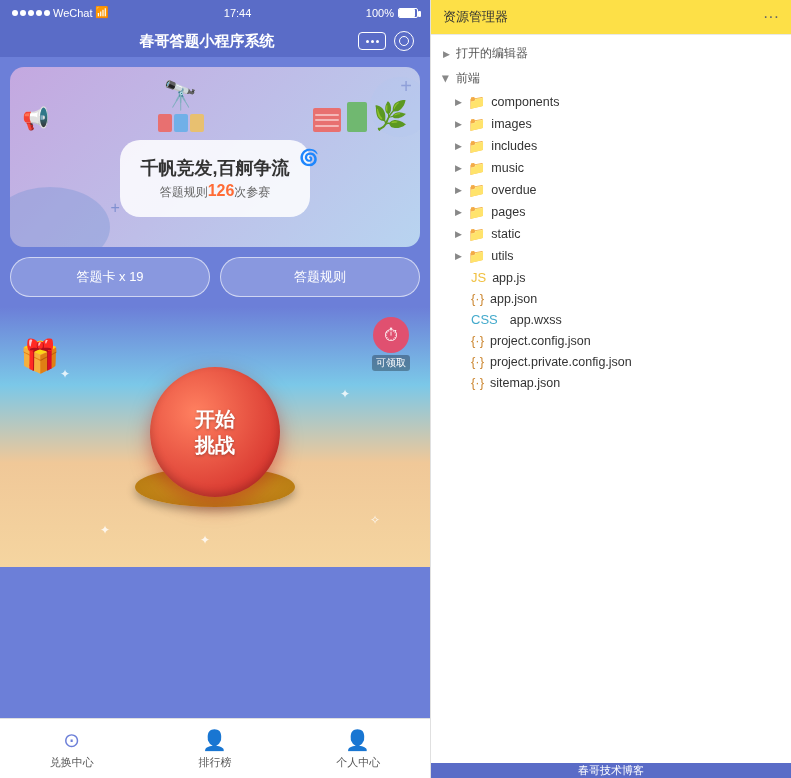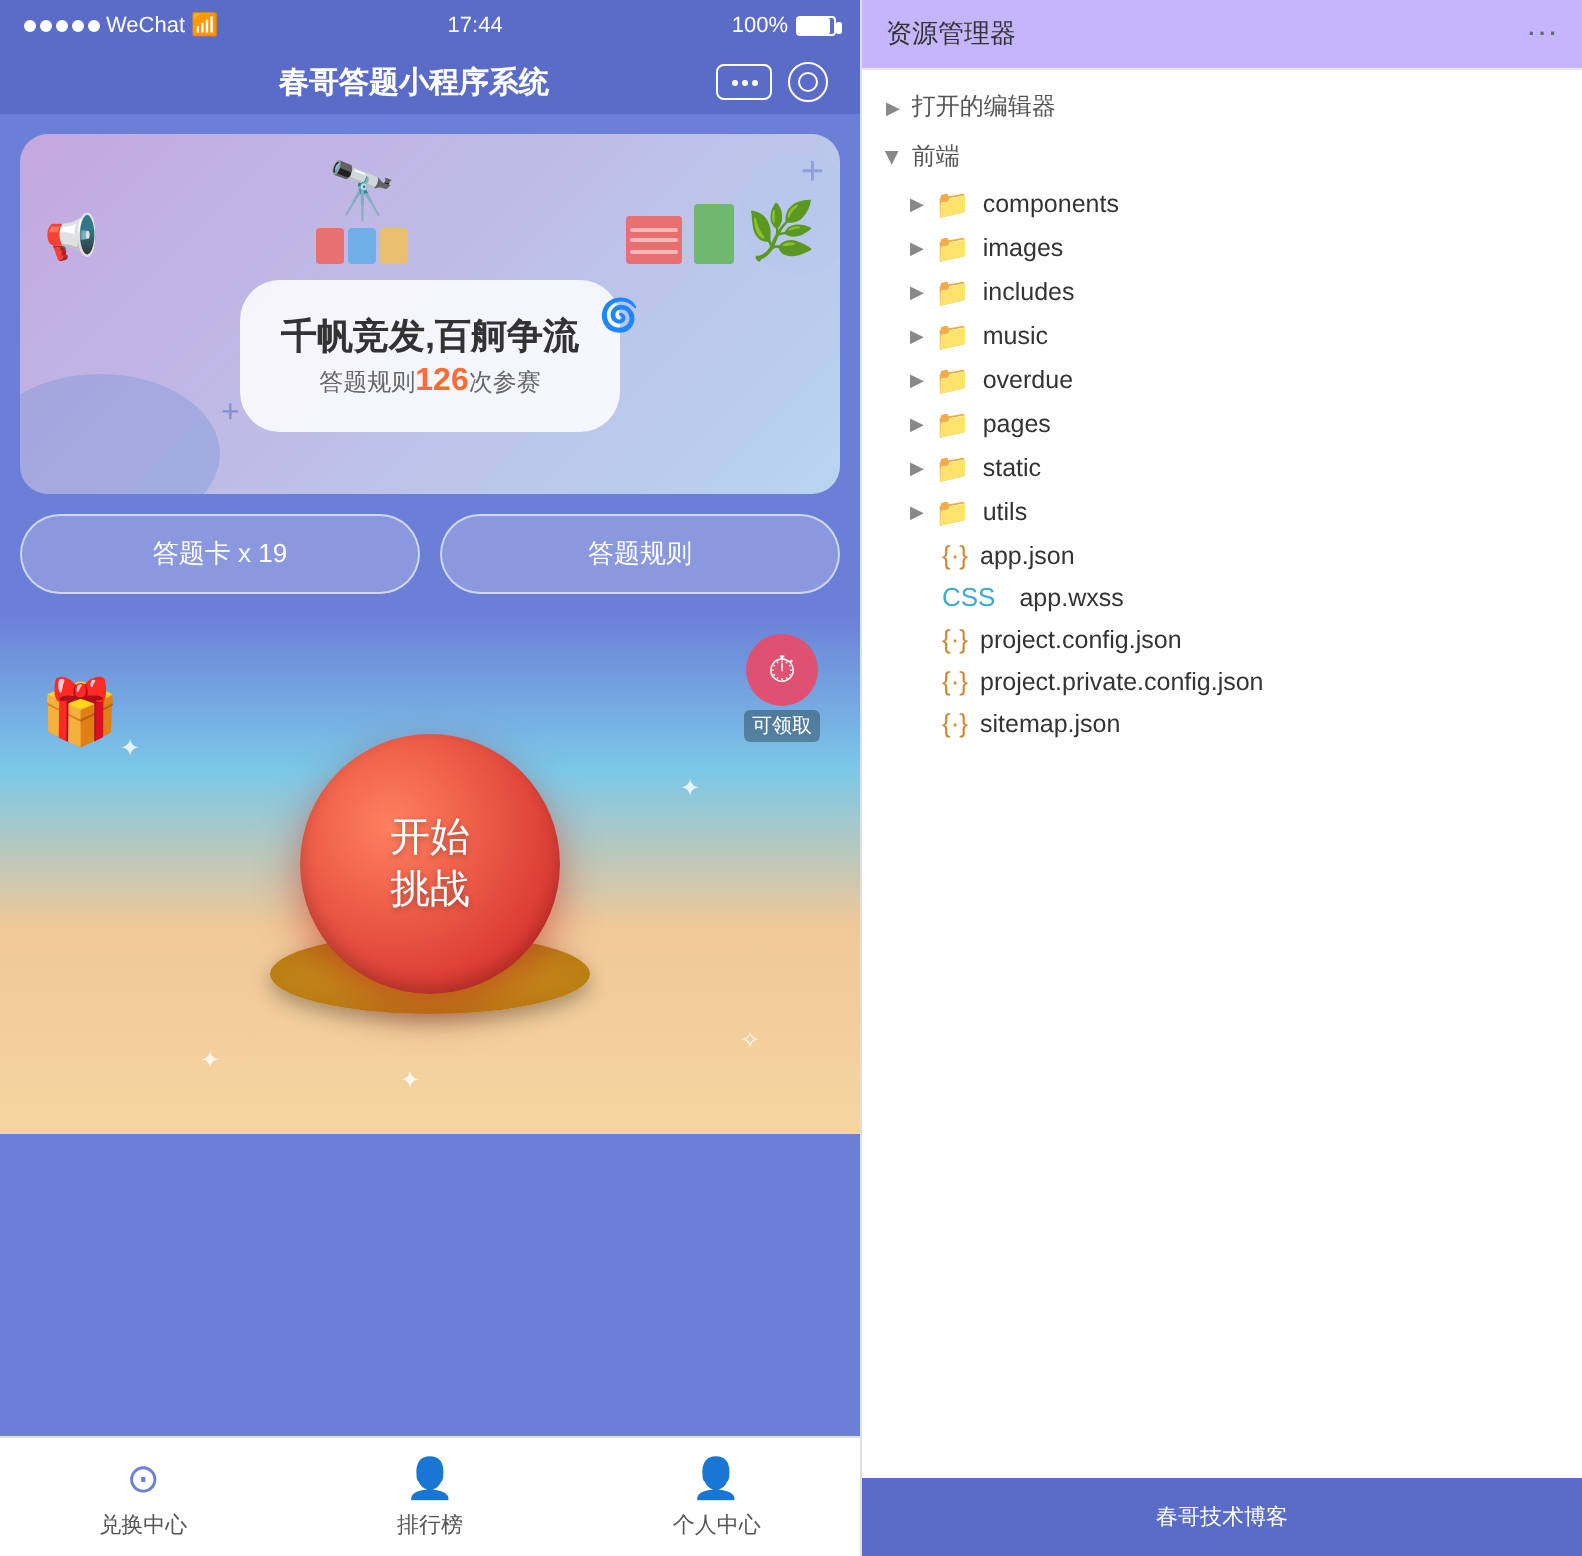--- a/index.html
+++ b/index.html
@@ -343,21 +343,21 @@
       display: flex;
       flex-direction: column;
       align-items: center;
       justify-content: center;
       cursor: pointer;
       position: relative;
       z-index: 2;
     }
     .red-button-text {
       font-size: 20px;
-      font-weight: normal;
+      font-weight: bold;
       color: #fff;
       text-shadow: 0 1px 3px rgba(0,0,0,0.3);
       text-align: left;
       line-height: 1.3;
     }
 
     
     .bottom-nav {
       background: #fff;
       border-top: 1px solid #e0e0e0;
@@ -384,21 +384,21 @@
       flex-direction: column;
       border-left: 1px solid #e0e0e0;
     }
 
     .explorer-header {
       padding: 8px 12px;
       display: flex;
       justify-content: space-between;
       align-items: center;
       border-bottom: 1px solid #e8e8e8;
-      background: #c4b5fd;
+      background: #fde047;
     }
     .explorer-title {
       font-size: 13px;
       color: #333;
       font-weight: 500;
     }
     .explorer-menu-dots { font-size: 16px; color: #666; cursor: pointer; }
 
     .explorer-tree {
       padding: 6px 0;
@@ -442,21 +442,21 @@
     .folder-gray { color: #888; }
     .file-js { color: #f0c040; }
     .file-json { color: #cc8833; }
     .file-wxss { color: #44aacc; }
 
     
     .watermark {
       background: #5a6cc7;
       color: #fff;
       text-align: center;
-      padding: 12px 8px;
+      padding: 0 8px;
       font-size: 11px;
     }
 
     .sparkle {
       position: absolute;
       color: rgba(255,255,255,0.8);
       font-size: 12px;
     }
   </style>
 </head>
@@ -650,20 +650,24 @@
       <span class="icon-folder folder-gray">📁</span>
       <span>static</span>
     </div>
 
     <div class="tree-item">
       <span class="tree-arrow">▶</span>
       <span class="icon-folder folder-red">📁</span>
       <span>utils</span>
     </div>
 
+    <div class="tree-item tree-item-indent" style="padding-left:40px;">
+      <span class="icon-file file-js">JS</span>
+      <span>app.js</span>
+    </div>
 
     <div class="tree-item tree-item-indent" style="padding-left:40px;">
       <span class="icon-file file-json">{·}</span>
       <span>app.json</span>
     </div>
 
     <div class="tree-item tree-item-indent" style="padding-left:40px;gap:12px;">
       <span class="icon-file file-wxss">CSS</span>
       <span>app.wxss</span>
     </div>

